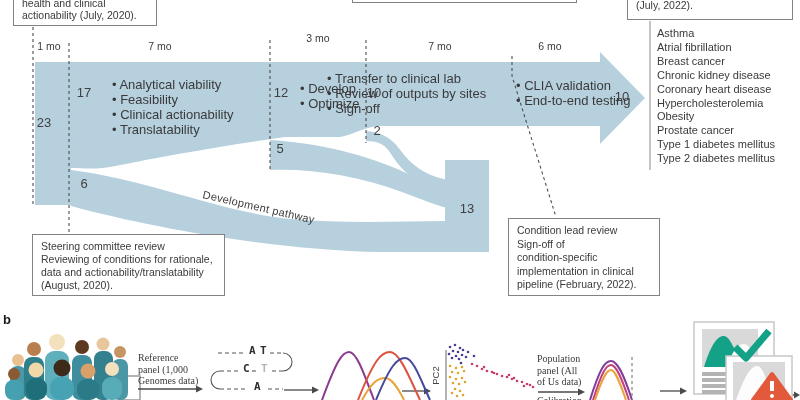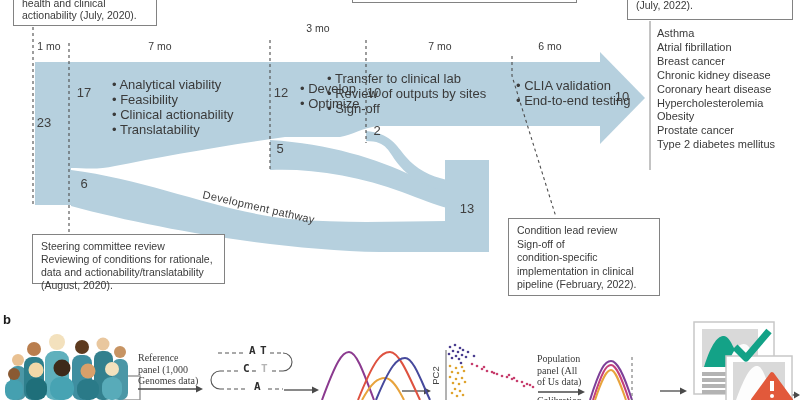--- a/index.html
+++ b/index.html
@@ -224,21 +224,21 @@
   </div>
   <div class="box" style="left:352px;top:-40px;width:225px;height:43px;"></div>
   <div class="box" style="left:627px;top:-27px;width:166px;height:47px;">
     <div class="txt" style="bottom:7px;">
       <div>(July, 2022).</div>
     </div>
   </div>
 
   <div class="abs tl" style="left:49px;top:40px;">1 mo</div>
   <div class="abs tl" style="left:160px;top:40px;">7 mo</div>
-  <div class="abs tl" style="left:318px;top:22px;">3 mo</div>
+  <div class="abs tl" style="left:318px;top:32px;">3 mo</div>
   <div class="abs tl" style="left:440px;top:40px;">7 mo</div>
   <div class="abs tl" style="left:550px;top:40px;">6 mo</div>
 
   <div class="abs num" style="left:44px;top:122px;">23</div>
   <div class="abs num" style="left:84px;top:92px;">17</div>
   <div class="abs num" style="left:84px;top:183px;">6</div>
   <div class="abs num" style="left:281px;top:92px;">12</div>
   <div class="abs num" style="left:280px;top:148px;">5</div>
   <div class="abs num" style="left:374px;top:92px;">10</div>
   <div class="abs num" style="left:377px;top:130px;">2</div>
@@ -269,24 +269,25 @@
 
   <div class="abs conds" style="left:657px;top:27px;">
     <div>Asthma</div>
     <div>Atrial fibrillation</div>
     <div>Breast cancer</div>
     <div>Chronic kidney disease</div>
     <div>Coronary heart disease</div>
     <div>Hypercholesterolemia</div>
     <div>Obesity</div>
     <div>Prostate cancer</div>
+    <div>Type 1 diabetes mellitus</div>
     <div>Type 2 diabetes mellitus</div>
   </div>
 
-  <div class="box box2" style="left:32px;top:234px;width:193px;height:50px;font-size:10.5px;line-height:13px;">
+  <div class="box box2" style="left:32px;top:234px;width:193px;height:62px;font-size:10.5px;line-height:13px;">
     <div class="txt2">
       <div>Steering committee review</div>
       <div>Reviewing of conditions for rationale,</div>
       <div>data and actionability/translatability</div>
       <div>(August, 2020).</div>
     </div>
   </div>
   <div class="box box2" style="left:508px;top:218px;width:152px;height:78px;font-size:10.5px;line-height:13.5px;">
     <div class="txt2">
       <div>Condition lead review</div>

